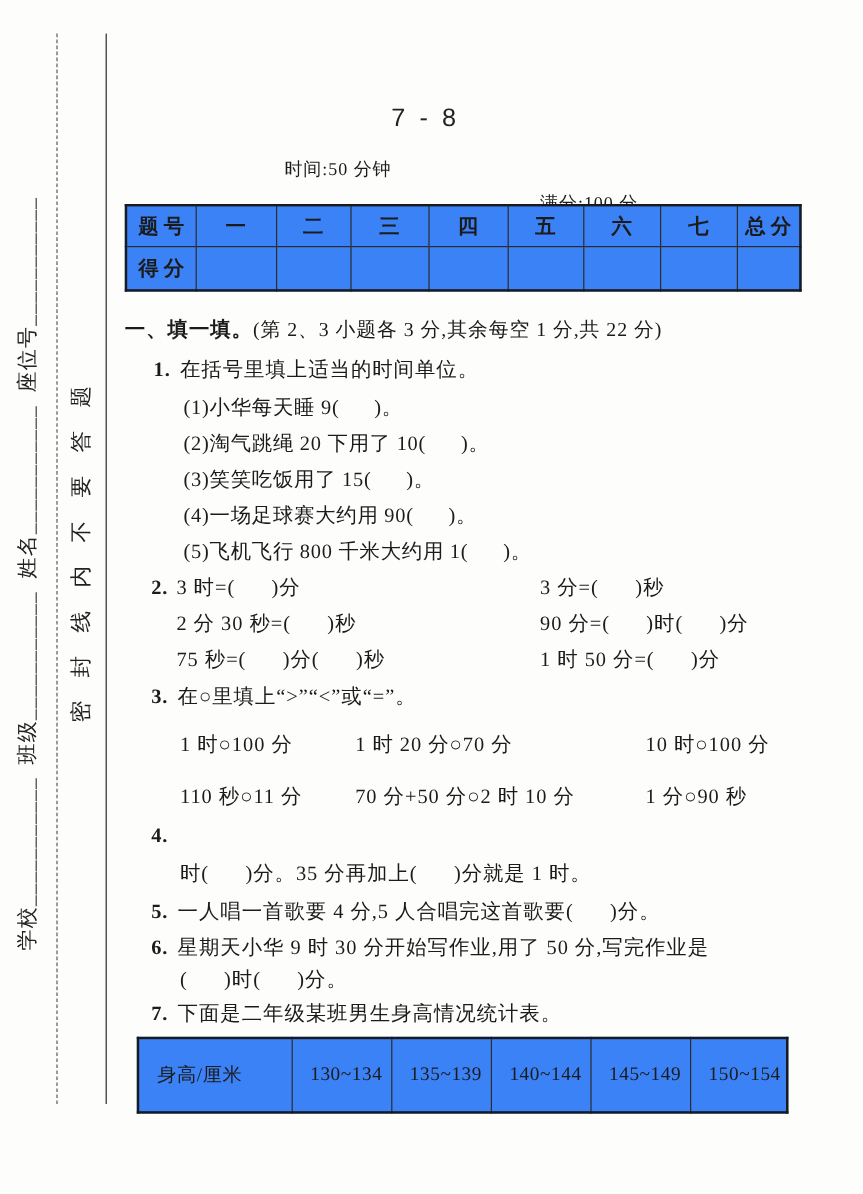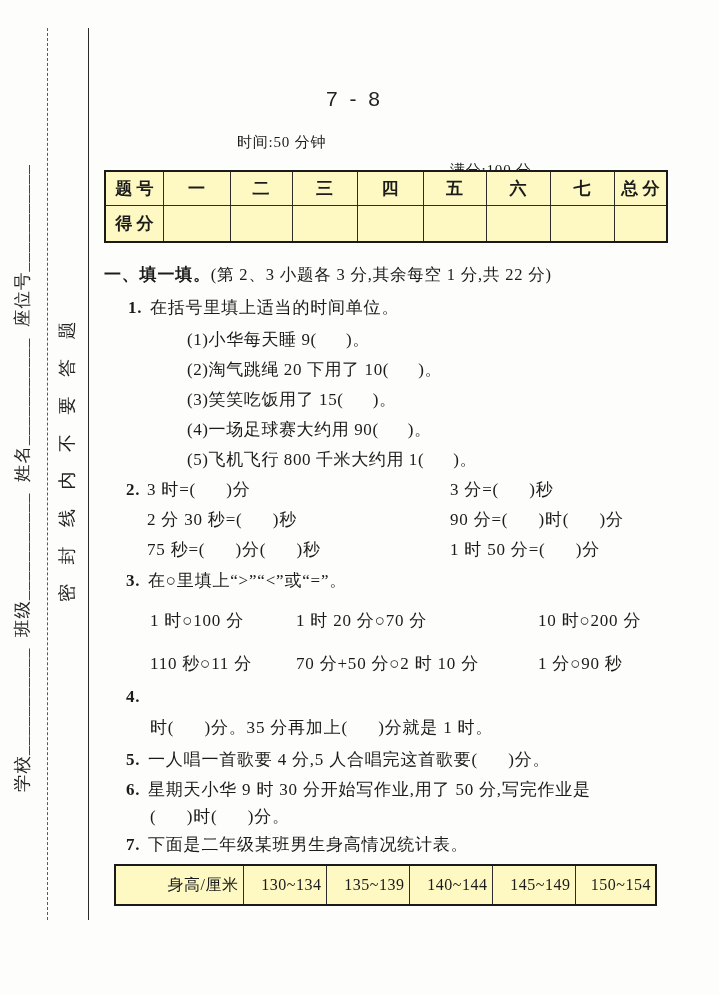--- a/index.html
+++ b/index.html
@@ -11,28 +11,28 @@
   }
   .t { position:absolute; font-size:17px; line-height:1.25; white-space:pre; letter-spacing:0.8px; }
   .bold { font-weight:bold; }
   .vline-dashed { position:absolute; left:47px; top:28px; height:892px; border-left:1.6px dashed #5a5a5a; }
   .vline-solid  { position:absolute; left:88px; top:28px; height:892px; border-left:1.8px solid #2a2a2a; }
   .rot { position:absolute; transform-origin:0 0; transform:rotate(-90deg); white-space:pre; }
   .student-fields { left:10px; top:792px; font-size:17.5px; letter-spacing:1px; color:#222; }
   .seal-text { left:55px; top:602px; font-size:18px; word-spacing:13px; letter-spacing:1px; color:#222; }
   .title { left:326px; top:86px; font-size:21px; letter-spacing:3px; font-family:"Liberation Sans","DejaVu Sans",sans-serif; color:#222; }
   .info { font-size:15px; }
-  table { border-collapse:collapse; table-layout:fixed; position:absolute; background:#fef9c3; }
+  table { border-collapse:collapse; table-layout:fixed; position:absolute; background:#3b82f6; }
   .score-table { left:104px; top:170px; width:564px; border:2.2px solid #1a1a1a; font-size:17px; font-weight:bold; }
   .score-table td { border:1.2px solid #2c2c2c; text-align:center; padding:0; }
   .score-table tr:nth-child(1) td { height:33px; }
   .score-table tr:nth-child(2) td { height:35px; }
   .stats-table { left:114px; top:864px; width:543px; border:2px solid #1a1a1a; font-size:16px; }
-  .stats-table td { border:1.1px solid #2c2c2c; text-align:right; padding:4px; height:30px; letter-spacing:0.5px;margin-left:45px; }
-  .sub { letter-spacing:0.6px;margin-left:34px; }
+  .stats-table td { border:1.1px solid #2c2c2c; text-align:left; padding:15px; height:30px; letter-spacing:0.5px;margin-left:45px; }
+  .sub { letter-spacing:0.6px; }
 </style>
 </head>
 <body>
 
 <div class="page">
 
   <div class="vline-dashed"></div>
   <div class="vline-solid"></div>
   <div class="rot student-fields">学校___________  班级___________  姓名___________  座位号___________</div>
   <div class="rot seal-text">密 封 线 内 不 要 答 题</div>
@@ -94,21 +94,21 @@
   <div class="t" style="left:450px; top:479px;">3 分=(      )秒</div>
   <div class="t" style="left:147px; top:509px;text-align:center;">2 分 30 秒=(      )秒</div>
   <div class="t" style="left:450px; top:509px;">90 分=(      )时(      )分</div>
   <div class="t" style="left:147px; top:539px;">75 秒=(      )分(      )秒</div>
   <div class="t" style="left:450px; top:539px;">1 时 50 分=(      )分</div>
 
   <div class="t bold" style="left:126px; top:570px;">3.</div>
   <div class="t" style="left:148px; top:570px;">在○里填上“&gt;”“&lt;”或“=”。</div>
   <div class="t" style="left:150px; top:610px;">1 时○100 分</div>
   <div class="t" style="left:296px; top:610px;">1 时 20 分○70 分</div>
-  <div class="t" style="left:538px; top:610px;">10 时○200 分</div>
+  <div class="t" style="left:538px; top:610px;">10 时○100 分</div>
   <div class="t" style="left:150px; top:653px;">110 秒○11 分</div>
   <div class="t" style="left:296px; top:653px;">70 分+50 分○2 时 10 分</div>
   <div class="t" style="left:538px; top:653px;">1 分○90 秒</div>
 
   <div class="t bold" style="left:126px; top:686px;">4.</div>
   <div class="t" style="left:150px; top:717px;">时(      )分。35 分再加上(      )分就是 1 时。</div>
 
   <div class="t bold" style="left:126px; top:749px;">5.</div>
   <div class="t" style="left:148px; top:749px;">一人唱一首歌要 4 分,5 人合唱完这首歌要(      )分。</div>
 

